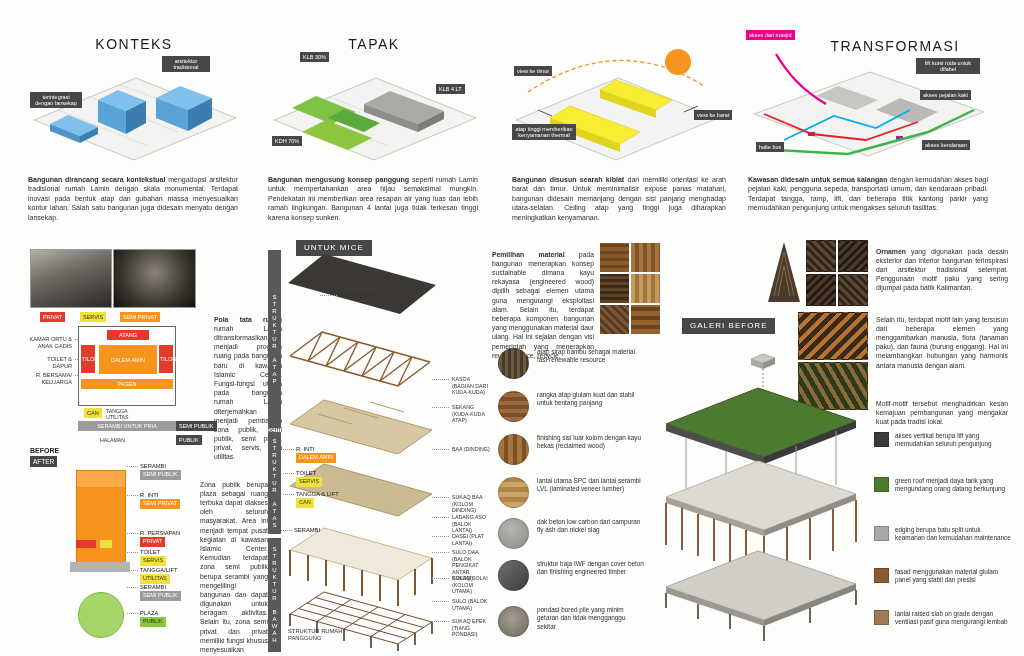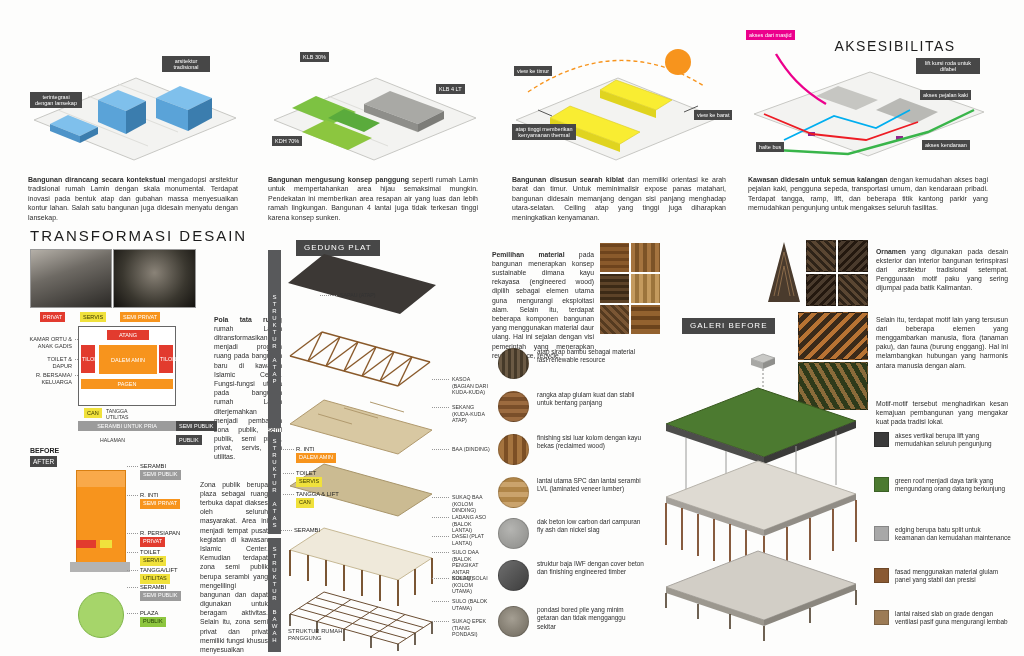--- a/index.html
+++ b/index.html
@@ -51,20 +51,21 @@
   .o2{background:repeating-linear-gradient(-45deg,#4a3b2d,#4a3b2d 3px,#23180f 3px,#23180f 6px);}
   .o3{background:repeating-linear-gradient(135deg,#b87333,#b87333 4px,#3a2a1a 4px,#3a2a1a 9px);}
   .o4{background:repeating-linear-gradient(60deg,#8a6b3a,#8a6b3a 4px,#2e3a1a 4px,#2e3a1a 9px);}
   .photo{position:absolute;border:1px solid #999;}
 </style>
 </head>
 <body>
 
 <div id="board">
 
+  <div class="abs ptitle" style="left:28px;top:36px;width:212px;">KONTEKS</div>
   <svg class="abs" style="left:28px;top:48px;" width="212" height="118" viewBox="0 0 212 118">
     <polygon points="6,72 106,112 208,70 108,30" fill="#f3f3f1" stroke="#c8c8c4"></polygon>
     <path d="M30,62 L120,98 M60,48 L150,84 M90,36 L180,70" stroke="#dededa" fill="none"></path>
     <g>
       <polygon points="22,76 52,88 70,79 40,67" fill="#7fc0ec"></polygon>
       <polygon points="22,76 52,88 52,95 22,83" fill="#4e94c9"></polygon>
       <polygon points="52,88 70,79 70,86 52,95" fill="#3b7dae"></polygon>
     </g>
     <g>
       <polygon points="70,52 98,63 118,53 90,42" fill="#7fc0ec"></polygon>
@@ -74,20 +75,21 @@
     <g>
       <polygon points="128,50 160,62 184,50 152,38" fill="#7fc0ec"></polygon>
       <polygon points="128,50 128,70 160,83 160,62" fill="#5aa3d8"></polygon>
       <polygon points="160,62 184,50 184,70 160,83" fill="#3b7dae"></polygon>
     </g>
   </svg>
   <div class="abs chip" style="left:162px;top:56px;width:42px;">arsitektur tradisional</div>
   <div class="abs chip" style="left:30px;top:92px;width:46px;">terintegrasi dengan lansekap</div>
   <p class="abs cap" style="left:28px;top:168px;width:210px;"><b>Bangunan dirancang secara kontekstual</b><span> mengadopsi arsitektur tradisional rumah Lamin dengan skala monumental. Terdapat inovasi pada bentuk atap dan gubahan massa menyesuaikan kontur lahan. Salah satu bangunan juga didesain menyatu dengan lansekap.</span></p>
 
+  <div class="abs ptitle" style="left:268px;top:36px;width:212px;">TAPAK</div>
   <svg class="abs" style="left:268px;top:48px;" width="212" height="118" viewBox="0 0 212 118">
     <polygon points="6,72 106,112 208,70 108,30" fill="#f3f3f1" stroke="#c8c8c4"></polygon>
     <path d="M30,62 L120,98 M60,48 L150,84" stroke="#dededa" fill="none"></path>
     <polygon points="24,60 64,76 88,64 48,48" fill="#7dc242"></polygon>
     <polygon points="34,84 80,102 104,90 58,72" fill="#8cc63f"></polygon>
     <polygon points="60,70 96,84 112,75 76,61" fill="#5aab3c"></polygon>
     <g>
       <polygon points="96,56 150,76 176,63 122,43" fill="#a9a9a5"></polygon>
       <polygon points="96,56 96,64 150,84 150,76" fill="#8e8e8a"></polygon>
       <polygon points="150,76 176,63 176,71 150,84" fill="#7c7c78"></polygon>
@@ -110,40 +112,39 @@
       <polygon points="92,50 148,70 164,60 108,40" fill="#f9ed32" stroke="#d8c920" stroke-width="0.6"></polygon>
       <polygon points="92,50 92,58 148,78 148,70" fill="#e0d41f"></polygon>
     </g>
     <path d="M30,70 L44,76 M190,66 L176,72" stroke="#555" stroke-width="1"></path>
   </svg>
   <div class="abs chip" style="left:514px;top:66px;">view ke timur</div>
   <div class="abs chip" style="left:512px;top:124px;width:58px;">atap tinggi memberikan kenyamanan thermal</div>
   <div class="abs chip" style="left:694px;top:110px;">view ke barat</div>
   <p class="abs cap" style="left:512px;top:168px;width:214px;"><b>Bangunan disusun searah kiblat</b><span> dan memiliki orientasi ke arah barat dan timur. Untuk meminimalisir expose panas matahari, bangunan didesain memanjang dengan sisi panjang menghadap utara-selatan. Ceiling atap yang tinggi juga diharapkan meningkatkan kenyamanan.</span></p>
 
-  <div class="abs ptitle" style="left:795px;top:38px;width:200px;">AKSESIBILITAS</div>
+  <div class="abs ptitle" style="left:795px;top:38px;width:200px;">TRANSFORMASI</div>
   <svg class="abs" style="left:746px;top:44px;" width="246" height="120" viewBox="0 0 246 120">
     <polygon points="8,70 122,112 238,68 124,28" fill="#f3f3f1" stroke="#c8c8c4"></polygon>
     <polygon points="70,52 110,66 132,56 92,42" fill="#c6c6c2"></polygon>
     <polygon points="130,66 168,80 192,68 154,54" fill="#b9b9b5"></polygon>
     <rect x="62" y="88" width="7" height="4" fill="#92278f"></rect>
     <rect x="150" y="92" width="7" height="4" fill="#92278f"></rect>
     <path d="M30,10 C 42,30 56,46 80,60" stroke="#ec008c" stroke-width="2.4" fill="none"></path>
     <path d="M38,96 L 88,72 L 130,84 L 164,66" stroke="#00aeef" stroke-width="1.8" fill="none"></path>
     <path d="M18,70 L 66,90 L 120,96 L 172,78" stroke="#ed1c24" stroke-width="1.8" fill="none"></path>
     <path d="M30,106 L 102,110 L 182,88 L 228,66" stroke="#39b54a" stroke-width="2.4" fill="none"></path>
   </svg>
   <div class="abs chip magenta" style="left:746px;top:30px;">akses dari masjid</div>
   <div class="abs chip" style="left:916px;top:58px;width:58px;">lift kursi roda untuk difabel</div>
   <div class="abs chip" style="left:920px;top:90px;">akses pejalan kaki</div>
   <div class="abs chip" style="left:922px;top:140px;">akses kendaraan</div>
   <div class="abs chip" style="left:756px;top:142px;">halte bus</div>
   <p class="abs cap" style="left:748px;top:168px;width:240px;"><b>Kawasan didesain untuk semua kalangan</b><span> dengan kemudahan akses bagi pejalan kaki, pengguna sepeda, transportasi umum, dan kendaraan pribadi. Terdapat tangga, ramp, lift, dan beberapa titik kantong parkir yang memudahkan pengunjung untuk mengakses seluruh fasilitas.</span></p>
 
-  <div class="abs h2" style="left:30px;top:227px;">TRANSFORMASI DESAIN</div>
   <div class="photo" style="left:30px;top:249px;width:80px;height:57px;background:linear-gradient(160deg,#b5b0a8 0%,#6e6a64 40%,#2b2926 100%);"></div>
   <div class="photo" style="left:113px;top:249px;width:81px;height:57px;background:radial-gradient(circle at 50% 40%,#8a8378,#3a372f 60%,#14120f);"></div>
 
   <p class="abs para" style="left:214px;top:308px;width:68px;"><b>Pola tata ruang</b><span> rumah Lamin ditransformasikan menjadi program ruang pada bangunan baru di kawasan Islamic Center. Fungsi-fungsi utama pada bangunan rumah Lamin diterjemahkan menjadi pembagian zona publik, semi publik, semi privat, privat, servis, dan utilitas.</span></p>
 
   <div class="abs chip red" style="left:40px;top:312px;">PRIVAT</div>
   <div class="abs chip yellow" style="left:80px;top:312px;">SERVIS</div>
   <div class="abs chip orange" style="left:120px;top:312px;">SEMI PRIVAT</div>
 
   <div class="llab" style="left:28px;top:336px;width:44px;text-align:right;">KAMAR ORTU &amp; ANAK GADIS</div>
@@ -182,21 +183,21 @@
   <div class="alab" style="left:140px;top:567px;"><span>TANGGA/LIFT</span><br><span class="chip yellow">UTILITAS</span></div>
   <div class="alab" style="left:140px;top:584px;"><span>SERAMBI</span><br><span class="chip gray">SEMI PUBLIK</span></div>
   <div class="alab" style="left:140px;top:610px;"><span>PLAZA</span><br><span class="chip green">PUBLIK</span></div>
 
   <p class="abs para" style="left:200px;top:473px;width:68px;">Zona publik berupa plaza sebagai ruang terbuka dapat diakses oleh seluruh masyarakat. Area ini menjadi tempat pusat kegiatan di kawasan Islamic Center. Kemudian terdapat zona semi publik berupa serambi yang mengelilingi bangunan dan dapat digunakan untuk beragam aktivitas. Selain itu, zona semi privat dan privat memiliki fungsi khusus menyesuaikan kebutuhan ruang tiap bangunan. Zona servis dan utilitas sebagai area penunjang.</p>
 
   <div class="vbar" style="top:250px;height:178px;">STRUKTUR ATAP</div>
   <div class="vbar" style="top:432px;height:102px;">STRUKTUR ATAS</div>
   <div class="vbar" style="top:538px;height:114px;">STRUKTUR BAWAH</div>
 
-  <div class="abs chip" style="left:296px;top:240px;font-size:8px;padding:3px 8px;letter-spacing:1px;">GEDUNG PLAT</div>
+  <div class="abs chip" style="left:296px;top:240px;font-size:8px;padding:3px 8px;letter-spacing:1px;">UNTUK MICE</div>
 
   <svg class="abs" style="left:288px;top:252px;" width="152" height="400" viewBox="0 0 152 400">
     <polygon points="36,2 148,33 112,62 0,31" fill="#3c3835"></polygon>
     <g stroke="#8a5a2b" stroke-width="1.4">
       <line x1="34" y1="80" x2="142" y2="110"></line>
         <line x1="2" y1="104" x2="110" y2="134"></line>
       <line x1="2" y1="104" x2="34" y2="80"></line>
         <line x1="34" y1="80" x2="20" y2="109"></line>
       <line x1="20" y1="109" x2="52" y2="85"></line>
         <line x1="52" y1="85" x2="38" y2="114"></line>

